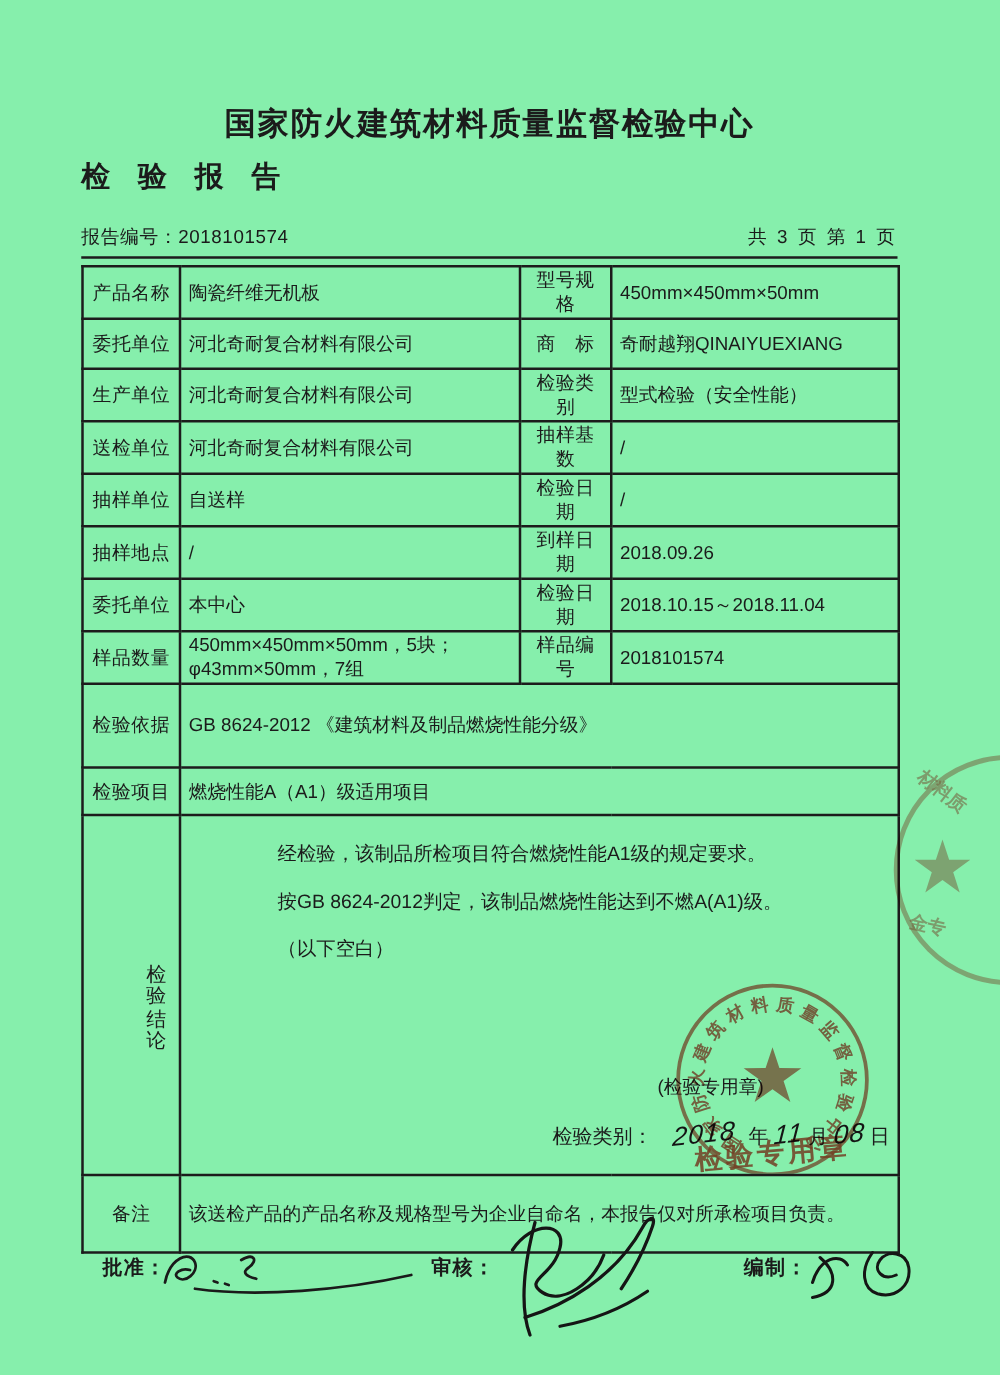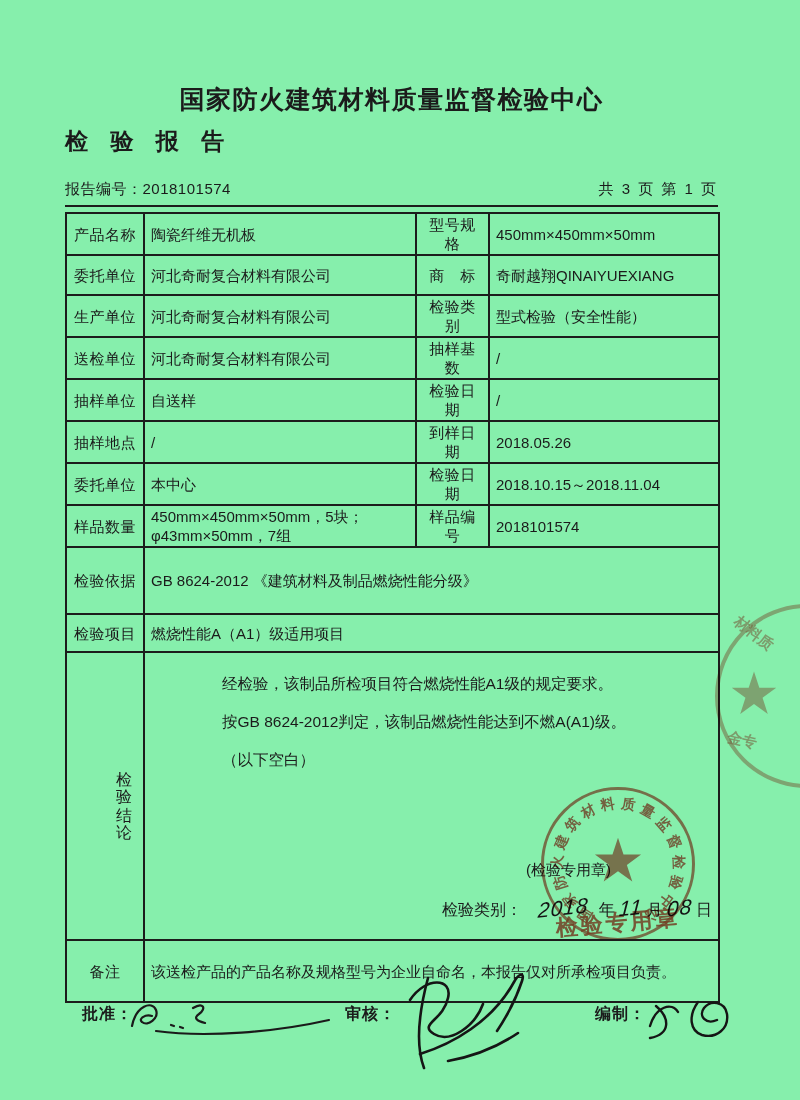--- a/index.html
+++ b/index.html
@@ -131,21 +131,21 @@
         <tr class="h40">
           <td class="lbl">抽样单位</td>
           <td class="val">自送样</td>
           <td class="lbl">检验日期</td>
           <td class="val">/</td>
         </tr>
         <tr class="h37">
           <td class="lbl">抽样地点</td>
           <td class="val">/</td>
           <td class="lbl">到样日期</td>
-          <td class="val">2018.05.26</td>
+          <td class="val">2018.09.26</td>
         </tr>
         <tr class="h41">
           <td class="lbl">委托单位</td>
           <td class="val">本中心</td>
           <td class="lbl">检验日期</td>
           <td class="val">2018.10.15～2018.11.04</td>
         </tr>
         <tr class="h41">
           <td class="lbl">样品数量</td>
           <td class="val">450mm×450mm×50mm，5块；φ43mm×50mm，7组</td>

